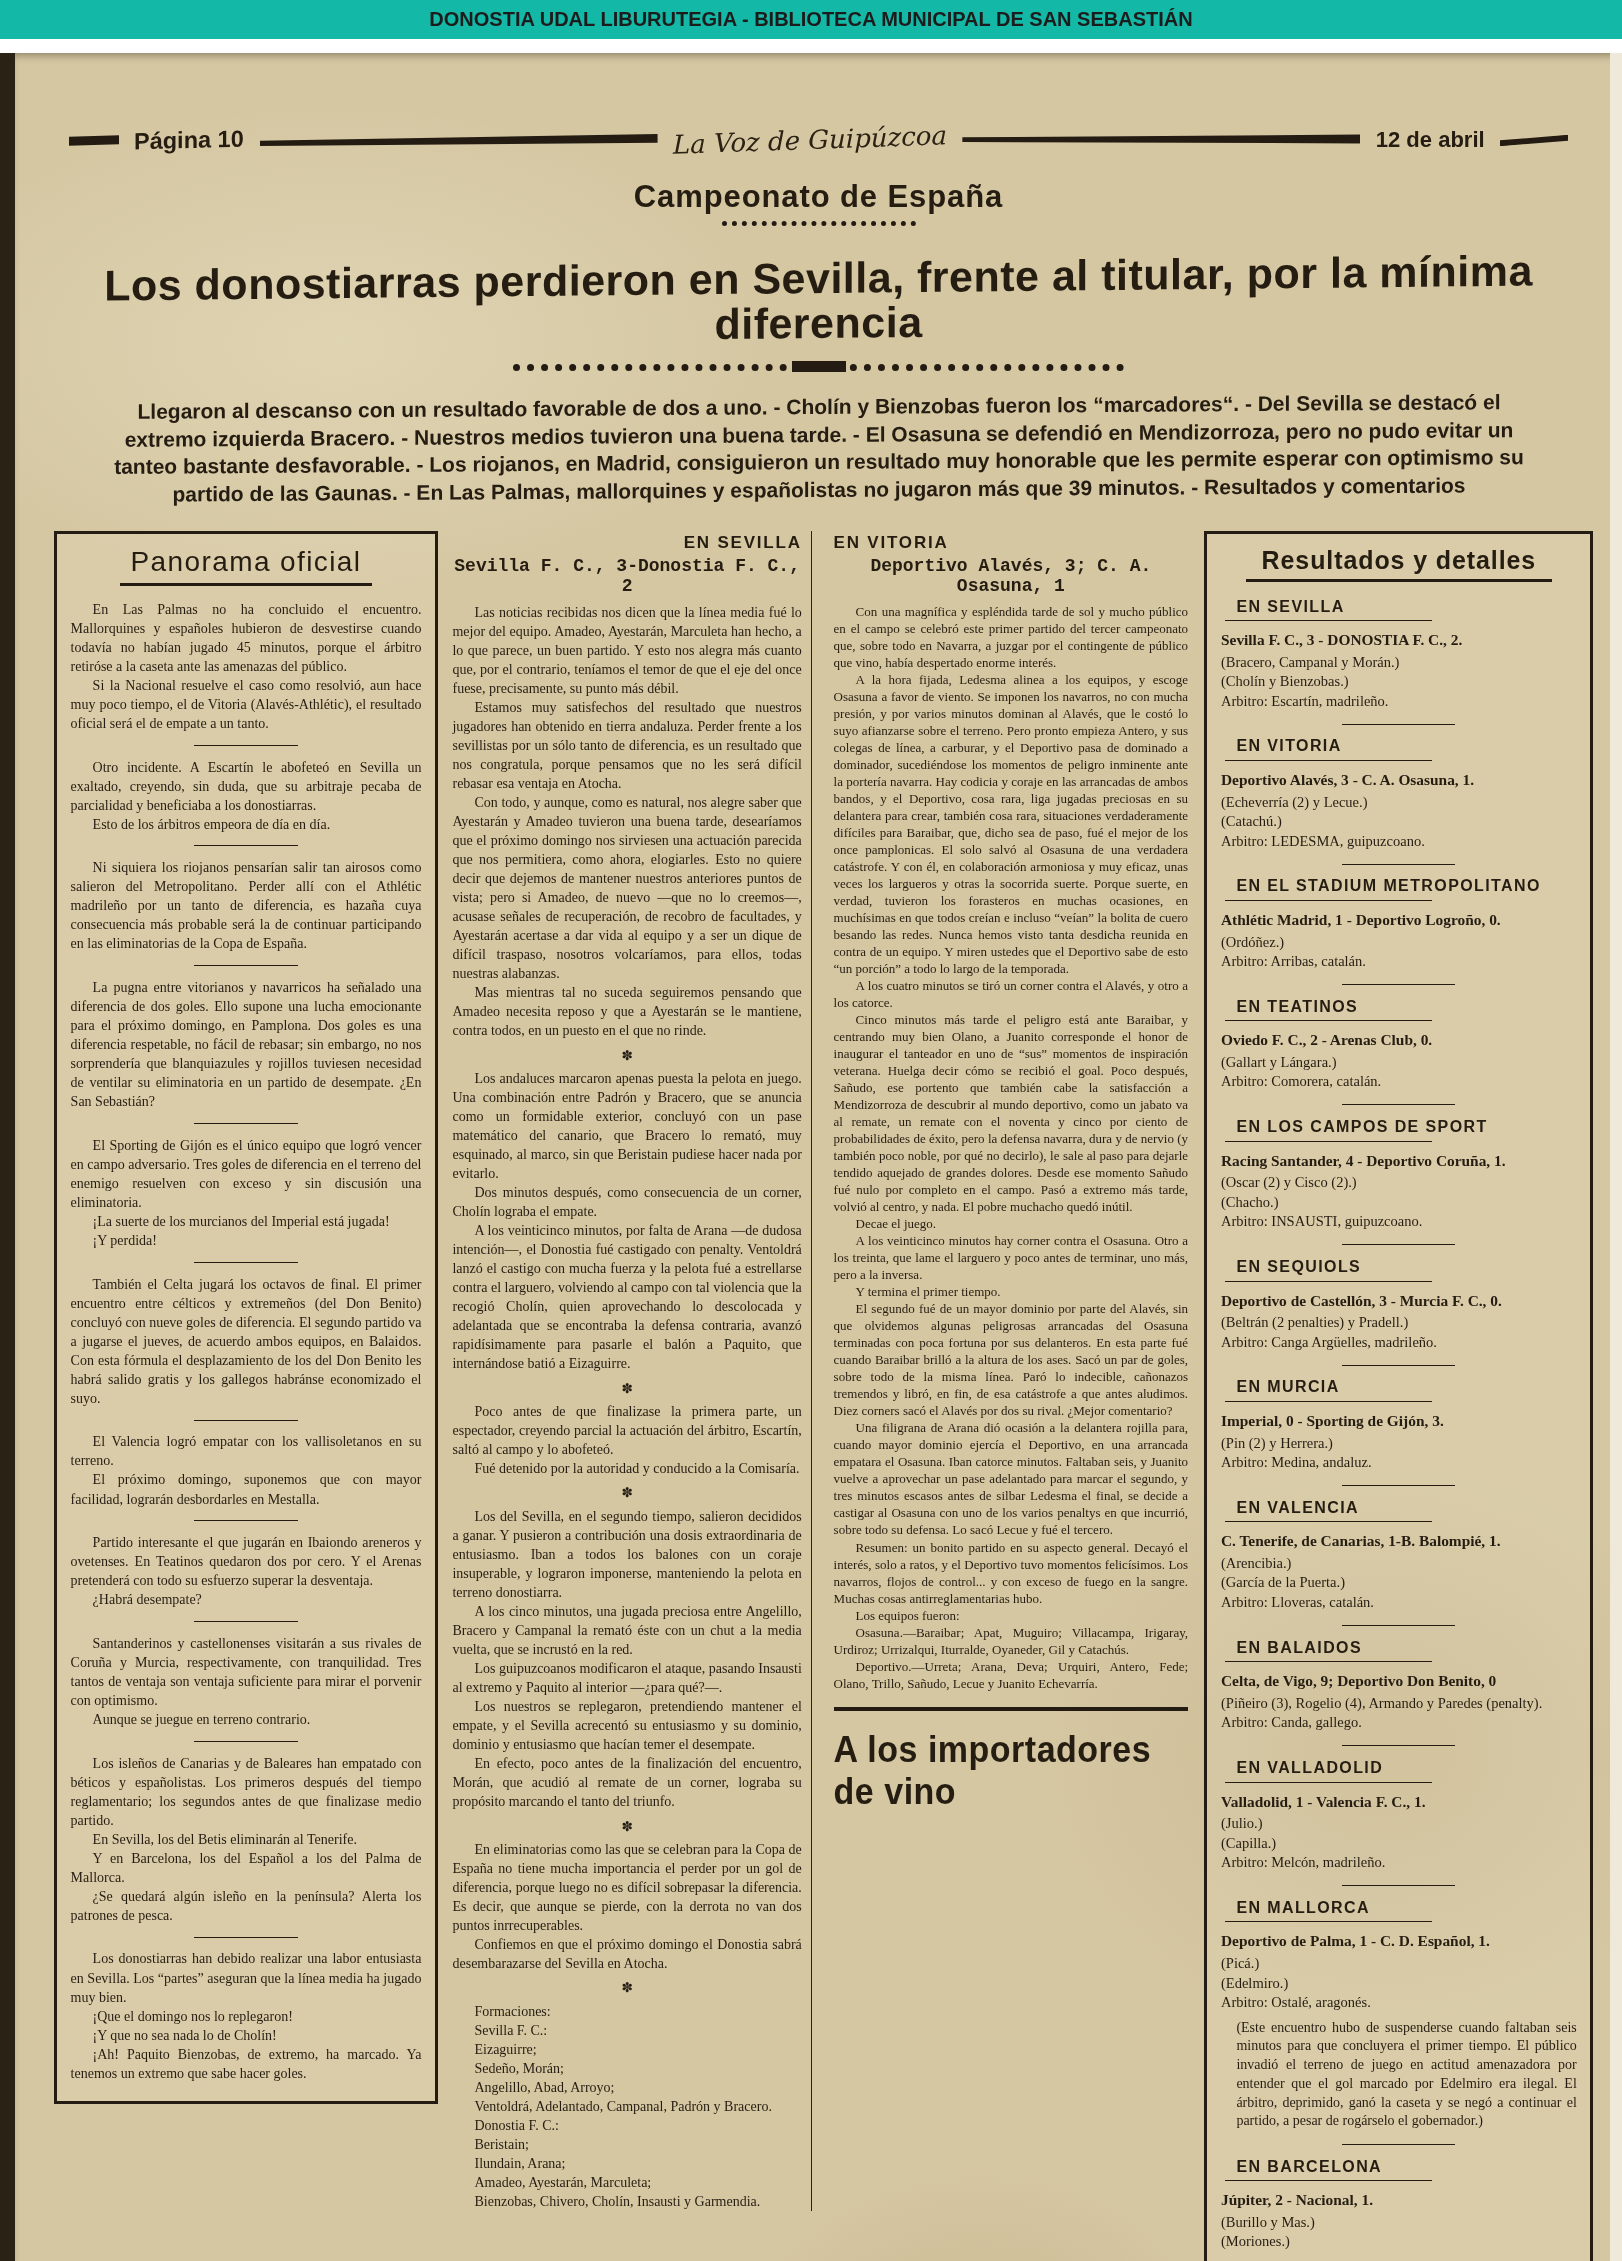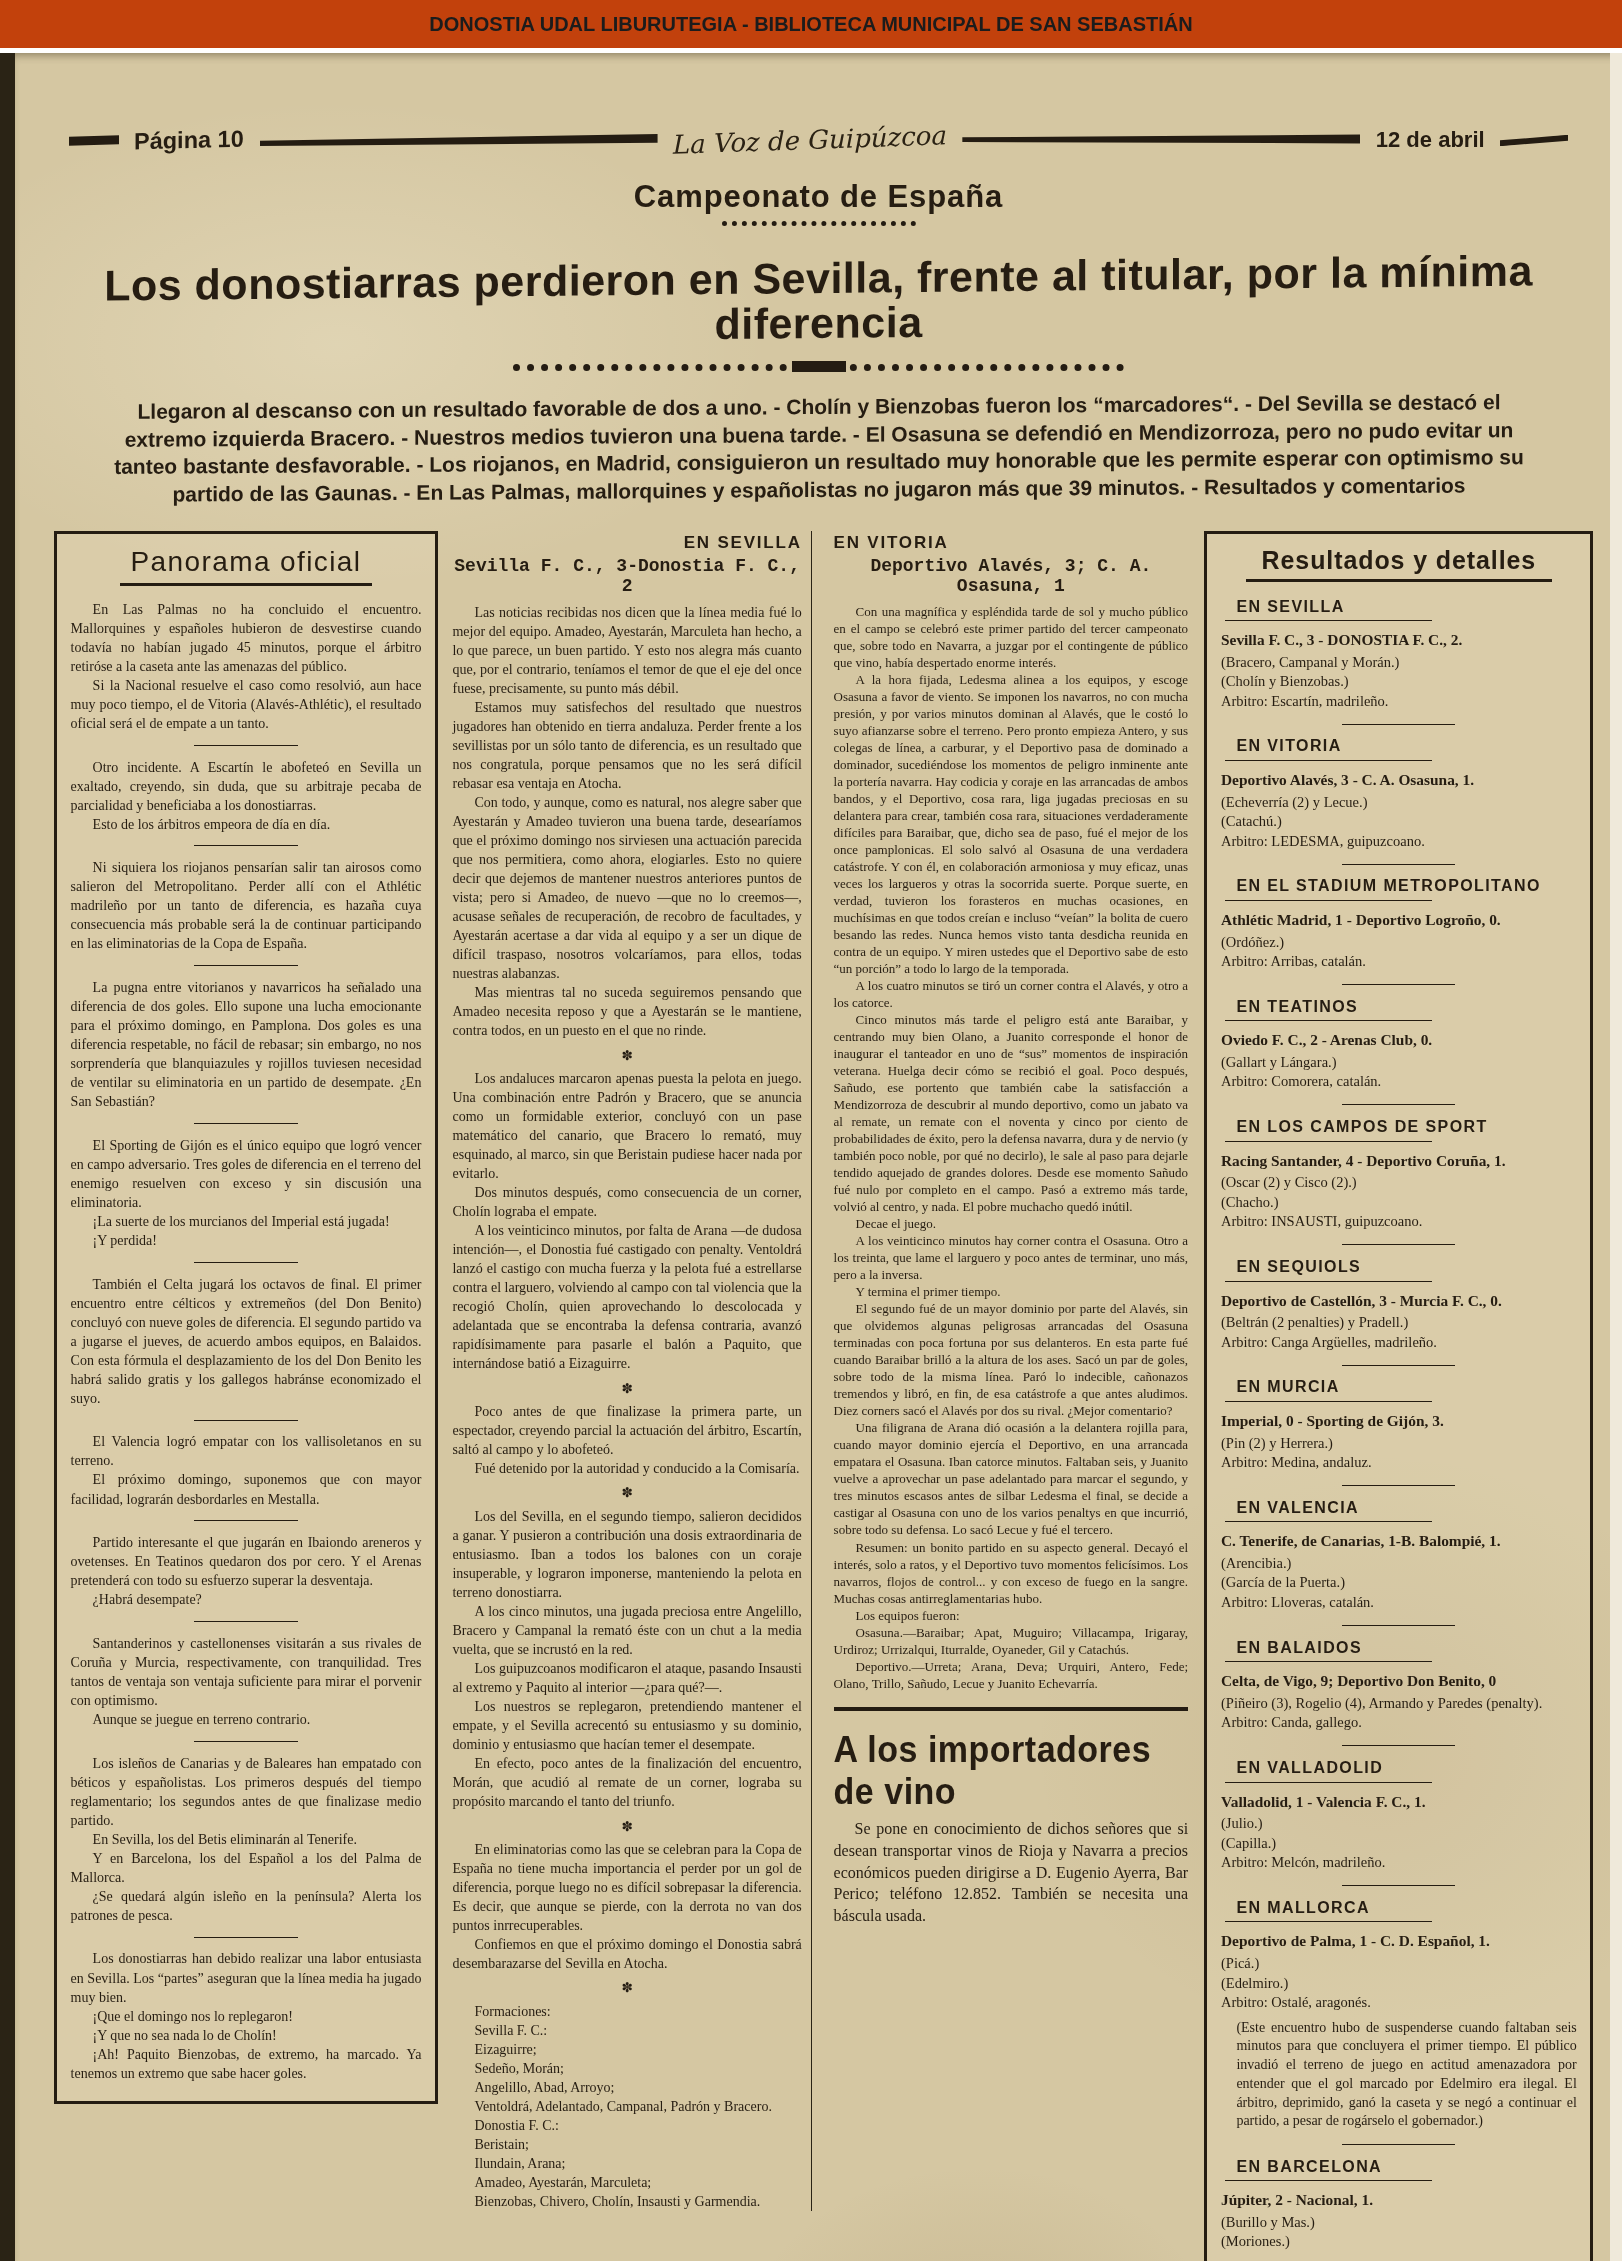--- a/index.html
+++ b/index.html
@@ -1,19 +1,19 @@
 <!DOCTYPE html>
 <html lang="es" style="font-size:7.2px"><head>
 <meta charset="utf-8">
 <style>
   html,body{margin:0;padding:0;background:#ffffff;}
   .stage{position:relative;width:1622px;height:2477px;overflow:hidden;background:#ffffff;
          font-family:"Liberation Serif", serif;color:#261d12;}
-  .library-band{height:48px;display:flex;align-items:center;justify-content:center;
-    font-family:"Liberation Sans", sans-serif;font-weight:bold;font-size:20px;color:#1c1c1c;background:#c2410c;}
+  .library-band{height:39px;display:flex;align-items:center;justify-content:center;
+    font-family:"Liberation Sans", sans-serif;font-weight:bold;font-size:20px;color:#1c1c1c;background:#14b8a6;}
   .paper{position:absolute;top:53px;left:0;right:0;bottom:0;
     background:
       radial-gradient(724px 407px at 20% 12%, rgba(255,250,230,.25), rgba(0,0,0,0) 60%),
       radial-gradient(633px 543px at 85% 70%, rgba(120,90,40,.10), rgba(0,0,0,0) 55%),
       radial-gradient(407px 317px at 60% 95%, rgba(120,90,40,.12), rgba(0,0,0,0) 60%),
       #d5c7a2;
     border-left:15.4px solid #2a2315;box-shadow:inset 0 6.3px 8.1px -4.5px rgba(40,30,10,.45);}
   .paper::after{content:"";position:absolute;top:0;right:0;width:11.8px;height:100%;background:#efe9da;}
 
   
@@ -190,21 +190,20 @@
             <p class="para">Y termina el primer tiempo.</p>
             <p class="para">El segundo fué de un mayor dominio por parte del Alavés, sin que olvidemos algunas peligrosas arrancadas del Osasuna terminadas con poca fortuna por sus delanteros. En esta parte fué cuando Baraibar brilló a la altura de los ases. Sacó un par de goles, sobre todo de la misma línea. Paró lo indecible, cañonazos tremendos y libró, en fin, de esa catástrofe a que antes aludimos. Diez corners sacó el Alavés por dos su rival. ¿Mejor comentario?</p>
             <p class="para">Una filigrana de Arana dió ocasión a la delantera rojilla para, cuando mayor dominio ejercía el Deportivo, en una arrancada empatara el Osasuna. Iban catorce minutos. Faltaban seis, y Juanito vuelve a aprovechar un pase adelantado para marcar el segundo, y tres minutos escasos antes de silbar Ledesma el final, se decide a castigar al Osasuna con uno de los varios penaltys en que incurrió, sobre todo su defensa. Lo sacó Lecue y fué el tercero.</p>
             <p class="para">Resumen: un bonito partido en su aspecto general. Decayó el interés, solo a ratos, y el Deportivo tuvo momentos felicísimos. Los navarros, flojos de control... y con exceso de fuego en la sangre. Muchas cosas antirreglamentarias hubo.</p>
             <p class="para plain">Los equipos fueron:</p>
             <p class="para">Osasuna.—Baraibar; Apat, Muguiro; Villacampa, Irigaray, Urdiroz; Urrizalqui, Iturralde, Oyaneder, Gil y Catachús.</p>
             <p class="para">Deportivo.—Urreta; Arana, Deva; Urquiri, Antero, Fede; Olano, Trillo, Sañudo, Lecue y Juanito Echevarría.</p>
           </div>
         <div class="wine-ad">
           <div class="ad-title">A los importadores de vino</div>
-          <p class="ad-body">Se pone en conocimiento de dichos señores que si desean transportar vinos de Rioja y Navarra a precios económicos pueden dirigirse a D. Eugenio Ayerra, Bar Perico; teléfono 12.852. También se necesita una báscula usada.</p>
         </div>
       </div>
 
       <div class="col box">
         <div class="res-title">Resultados y detalles</div>
         <div class="res-title-rule"></div>
         <div>
             <div class="res-venue">EN SEVILLA</div>
             <div class="venue-rule"></div>
             <div class="res-score">Sevilla F. C., 3 - DONOSTIA F. C., 2.</div>

